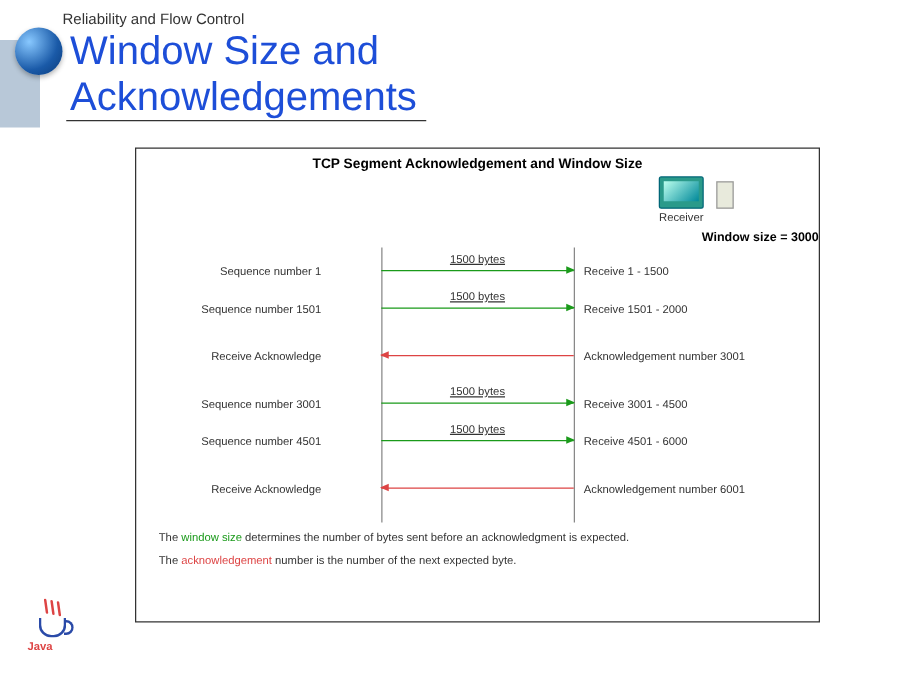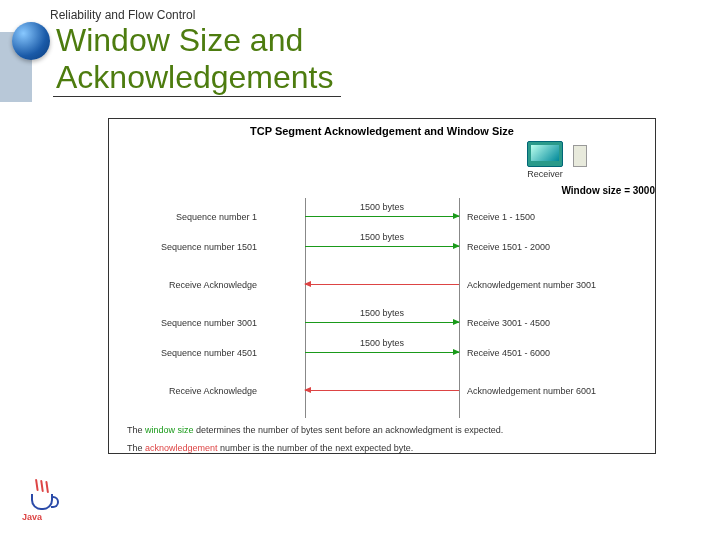--- a/index.html
+++ b/index.html
@@ -33,31 +33,31 @@
     background: radial-gradient(circle at 30% 30%, #88c8ff 0%, #1a5aa8 60%, #0a3a78 100%);
     margin-left: -20px;
     margin-top: -4px;
     position: relative;
     z-index: 1;
     box-shadow: 0 2px 4px rgba(0,0,0,0.3);
   }
   .title {
     font-size: 32px;
     font-weight: normal;
-    color: #4d7c0f;
+    color: #1d4ed8;
     margin-left: 6px;
     margin-top: -4px;
     line-height: 1.15;
   }
   .diagram-box {
     position: absolute;
     left: 108px;
     top: 118px;
     width: 548px;
-    height: 336px;
+    height: 380px;
     border: 1px solid #333;
     background: #fff;
   }
   .diag-title {
     text-align: center;
     font-size: 11px;
     font-weight: bold;
     padding: 6px 0 4px 0;
   }
   .computers {
@@ -126,20 +126,21 @@
     width: 100%;
   }
   .msg .bytes {
     position: absolute;
     left: 178px;
     width: 150px;
     text-align: center;
     font-size: 9px;
     color: #333;
     top: -10px;
+    text-decoration: underline;
   }
   .msg .arrow {
     position: absolute;
     top: 4px;
     height: 1px;
   }
   .arrow.right {
     left: 176px;
     width: 154px;
     background: #1a9a1a;

